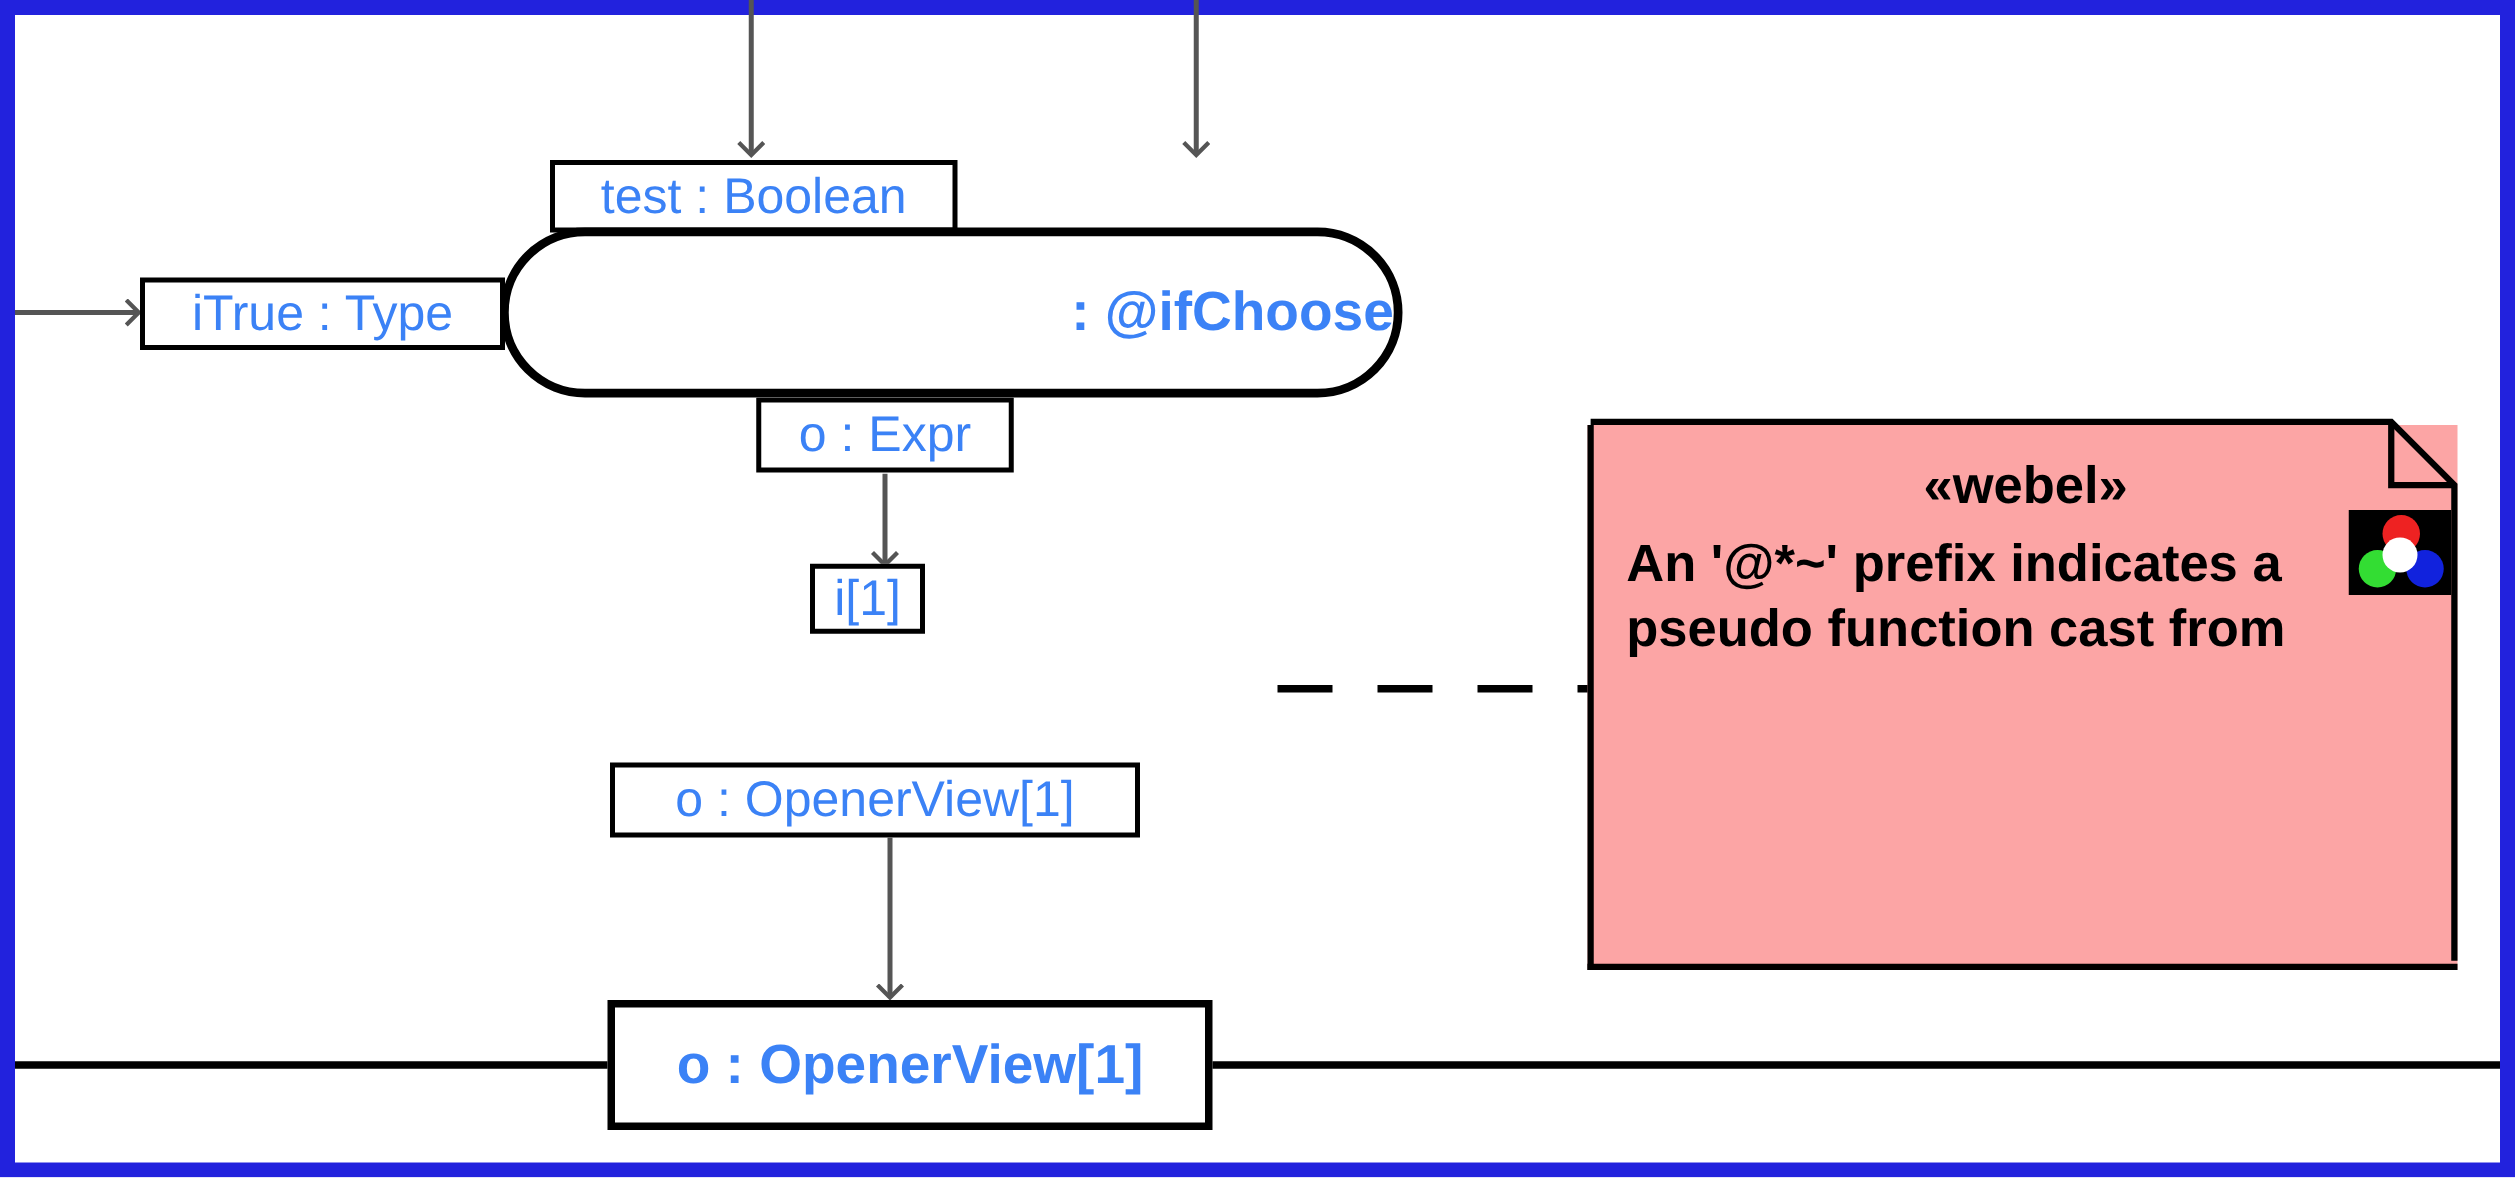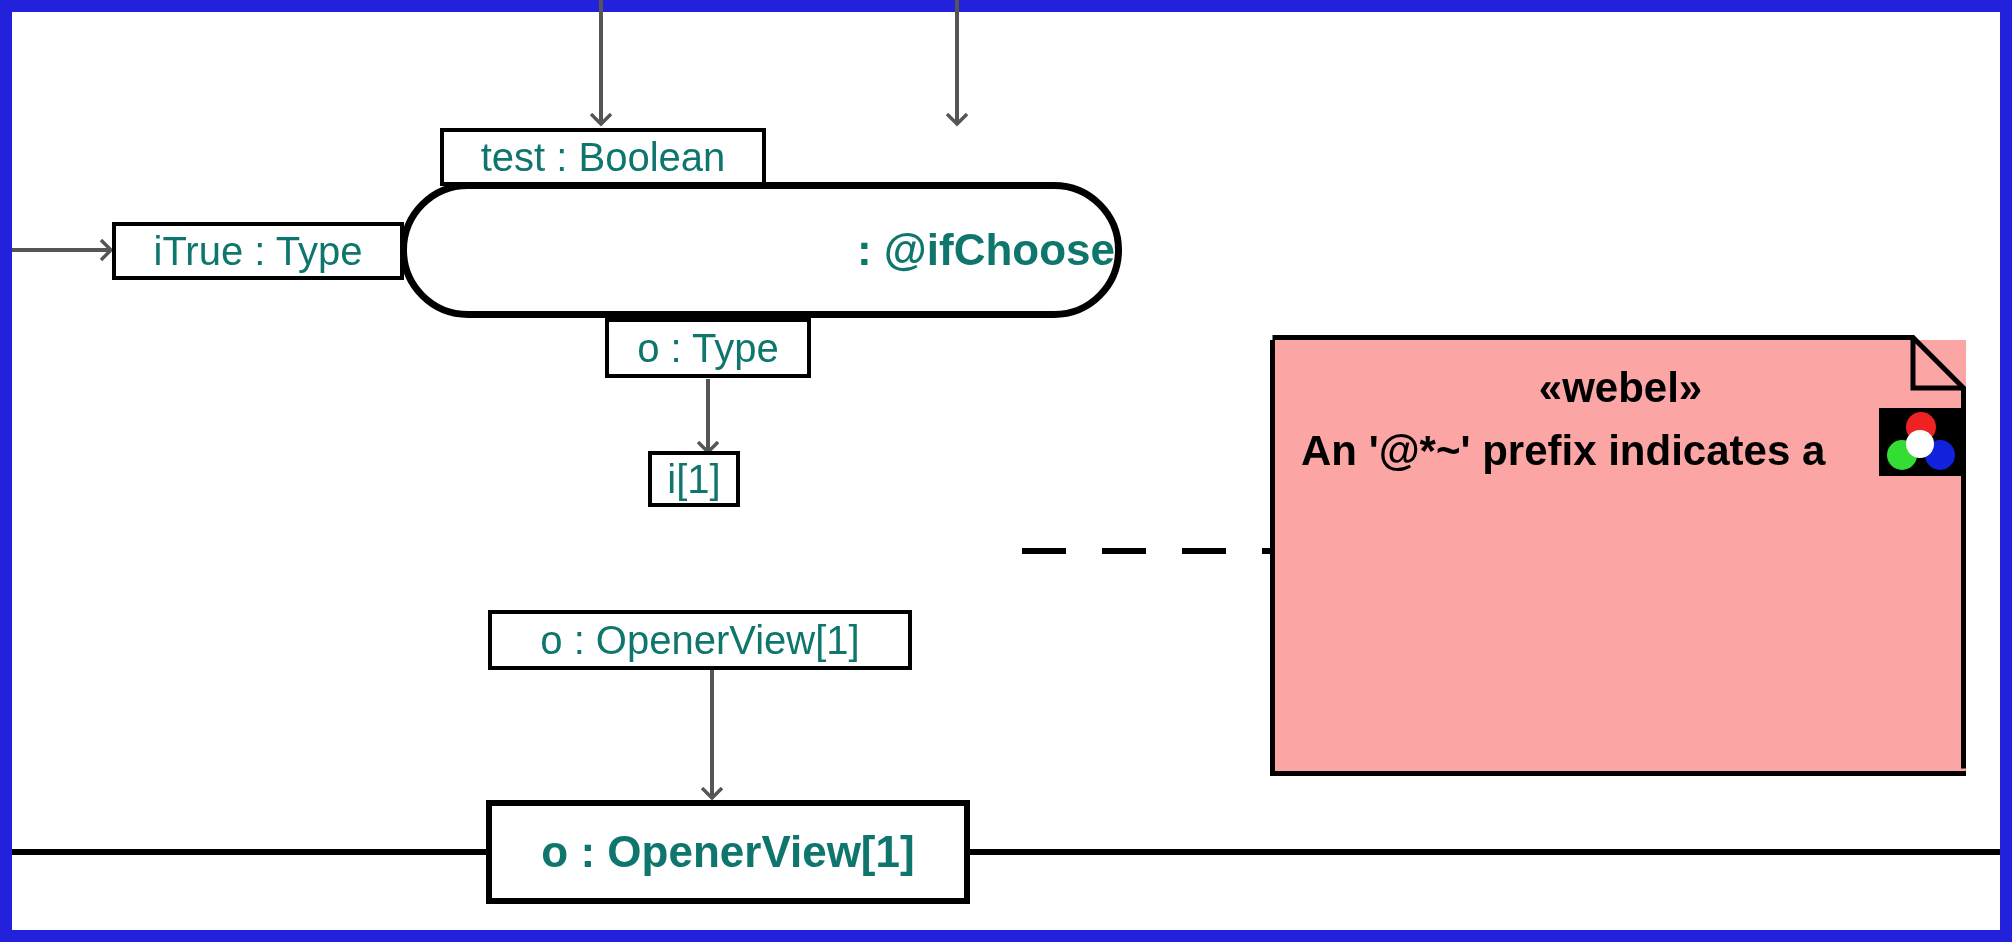--- a/index.html
+++ b/index.html
@@ -34,21 +34,21 @@
   }
   
   .node {
     position: absolute;
     box-sizing: border-box;
     background: #ffffff;
     display: flex;
     align-items: center;
     justify-content: center;
     text-align: center;
-    color: #0f766e;
+    color: #3b82f6;
     white-space: nowrap;
   }
   .pin {
     border: 4px solid #000000;
     font-size: 40px;
     font-weight: 400;
     line-height: 1;
     padding: 0 10px;
   }
   .action {
@@ -139,21 +139,21 @@
 
   <div class="node action" style="left:400px; top:182px; width:722px; height:136px;justify-content:flex-end;">
     <span>: @ifChoose</span>
   </div>
 
   <div class="node pin" style="left:112px; top:222px; width:292px; height:58px; z-index:3;">
     <span>iTrue : Type</span>
   </div>
 
   <div class="node pin" style="left:605px; top:318px; width:206px; height:60px; z-index:3;">
-    <span>o : Type</span>
+    <span>o : Expr</span>
   </div>
 
   <div class="node pin" style="left:648px; top:451px; width:92px; height:56px; z-index:3;">
     <span>i[1]</span>
   </div>
 
 
   <div class="node pin" style="left:488px; top:610px; width:424px; height:60px; z-index:3;">
     <span>o : OpenerView[1]</span>
   </div>
@@ -165,20 +165,21 @@
   <div class="note" style="left:1270px; top:340px; width:696px; height:436px;">
 
     <svg width="696" height="436" viewBox="0 0 696 436" style="position:absolute; left:-5px; top:-5px; overflow:visible;">
       <path d="M 2.5,2.5 L 643,2.5 L 693.5,53 L 693.5,433.5" fill="none" stroke="#000000" stroke-width="5"></path>
       <path d="M 643,2.5 L 643,53 L 693.5,53" fill="none" stroke="#000000" stroke-width="5"></path>
     </svg>
 
     <div class="note-body">
       <div class="note-stereo">«webel»</div>
       <div class="note-text">An '@*~' prefix indicates a</div>
+      <div class="note-text" style="margin-top:0">pseudo function cast from</div>
     </div>
 
     <div class="rgb-icon" style="left:604px; top:68px; width:82px; height:68px;">
       <span style="background:#ee2222; left:27px; top:4px; width:30px; height:30px;"></span>
       <span style="background:#33dd33; left:8px; top:32px; width:30px; height:30px;"></span>
       <span style="background:#1122dd; left:46px; top:32px; width:30px; height:30px;"></span>
       <span style="background:#ffffff; left:27px; top:22px; width:28px; height:28px;"></span>
     </div>
   </div>
 

